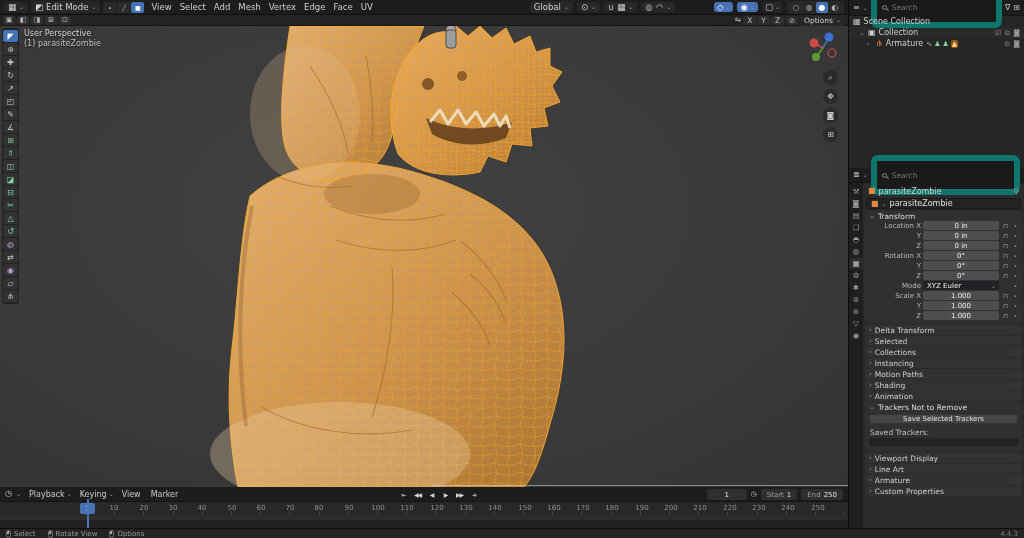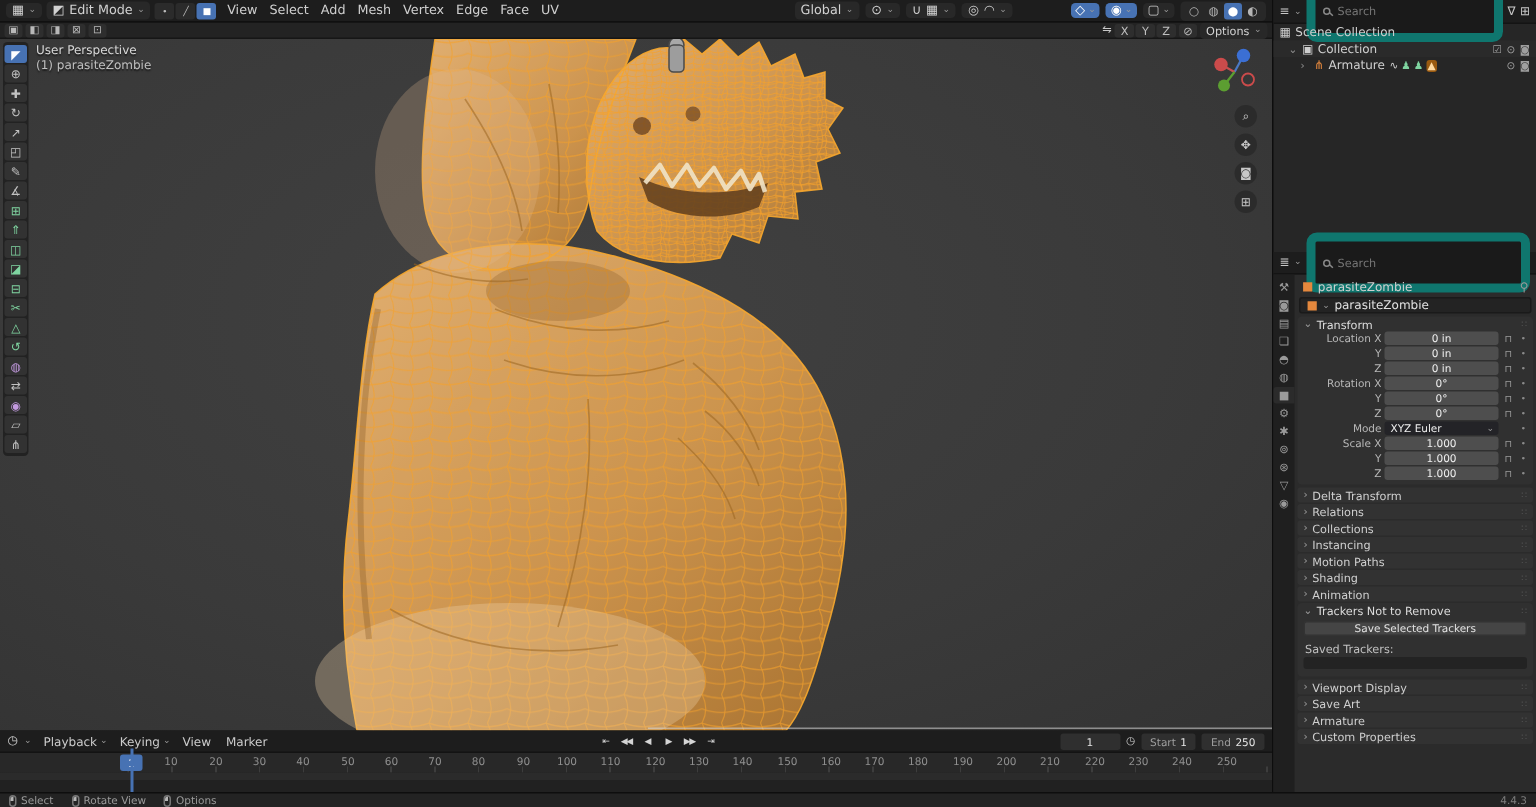--- a/index.html
+++ b/index.html
@@ -662,21 +662,21 @@
     <div>
 
         <div class="collapsed">
           <span class="arr">›</span>
           <span>Delta Transform</span>
           <span class="grip">∷</span>
         </div>
 
         <div class="collapsed">
           <span class="arr">›</span>
-          <span>Relations</span>
+          <span>Selected</span>
           <span class="grip">∷</span>
         </div>
 
         <div class="collapsed">
           <span class="arr">›</span>
           <span>Collections</span>
           <span class="grip">∷</span>
         </div>
 
         <div class="collapsed">
@@ -718,21 +718,21 @@
     <div>
 
         <div class="collapsed">
           <span class="arr">›</span>
           <span>Viewport Display</span>
           <span class="grip">∷</span>
         </div>
 
         <div class="collapsed">
           <span class="arr">›</span>
-          <span>Save Art</span>
+          <span>Line Art</span>
           <span class="grip">∷</span>
         </div>
 
         <div class="collapsed">
           <span class="arr">›</span>
           <span>Armature</span>
           <span class="grip">∷</span>
         </div>
 
         <div class="collapsed">

